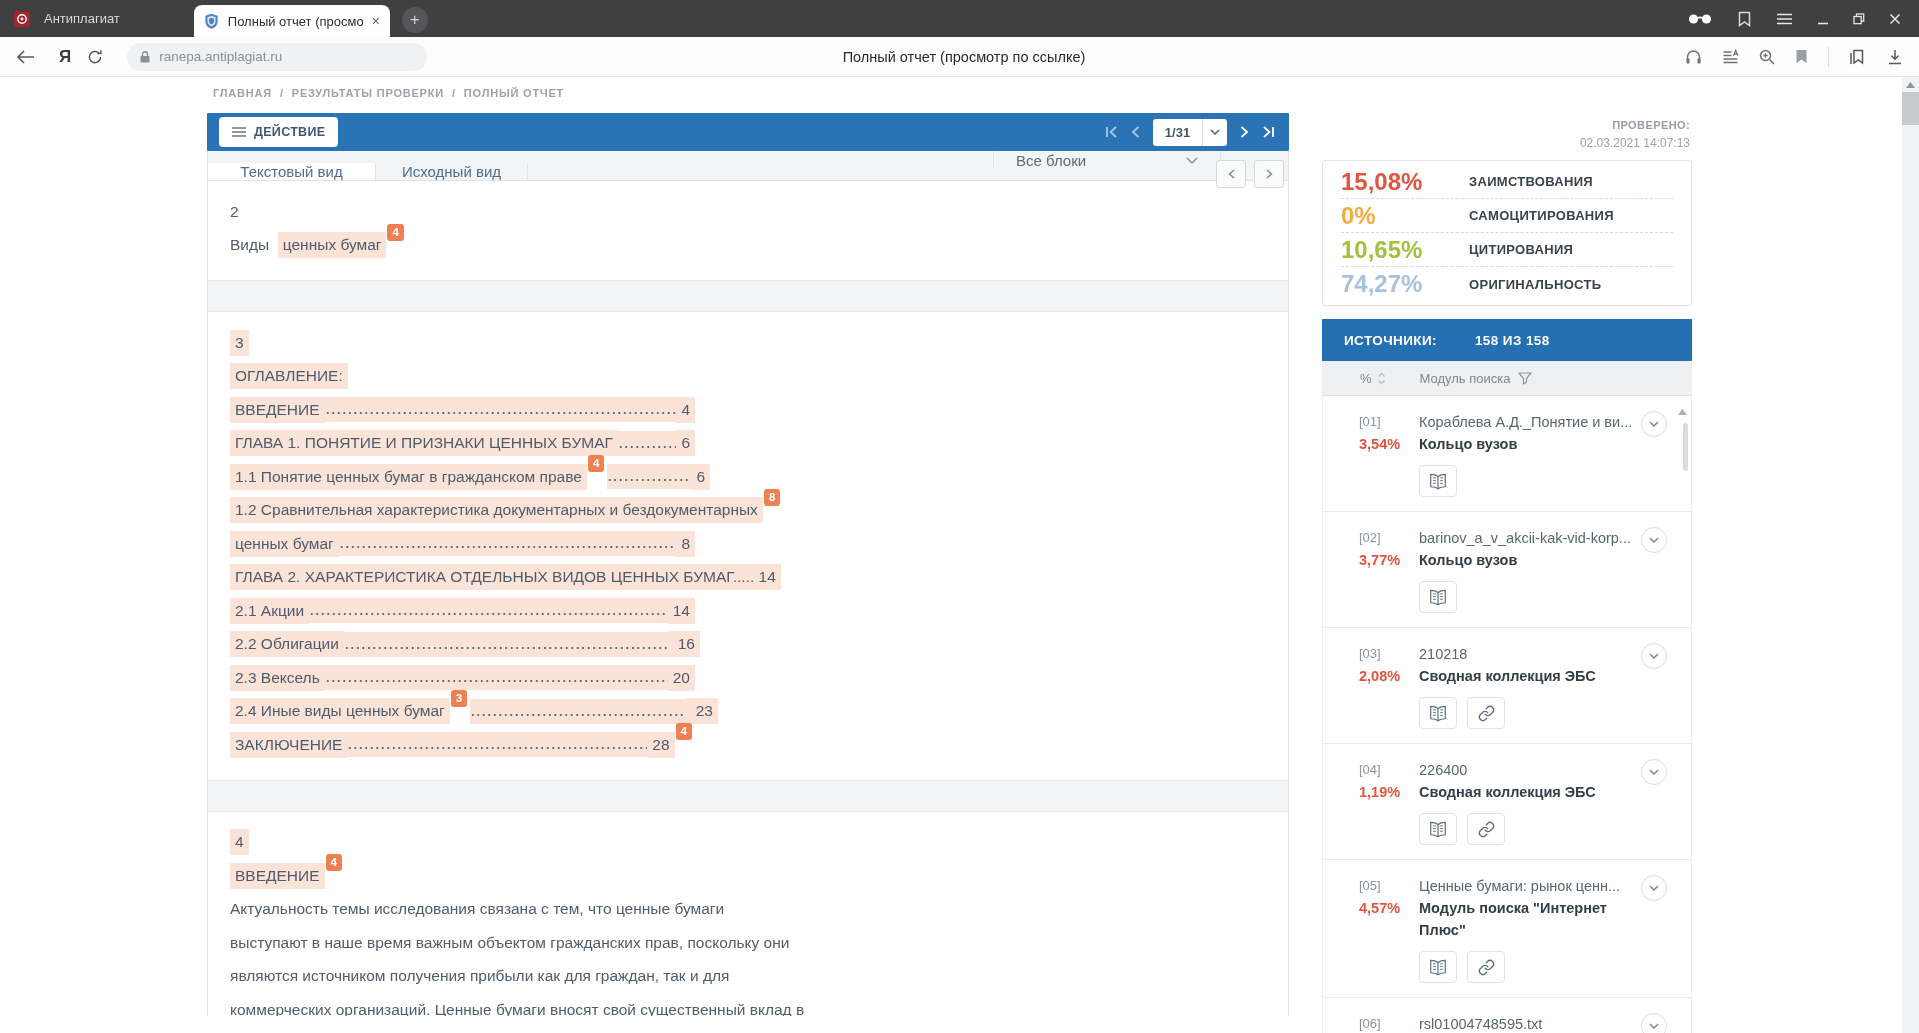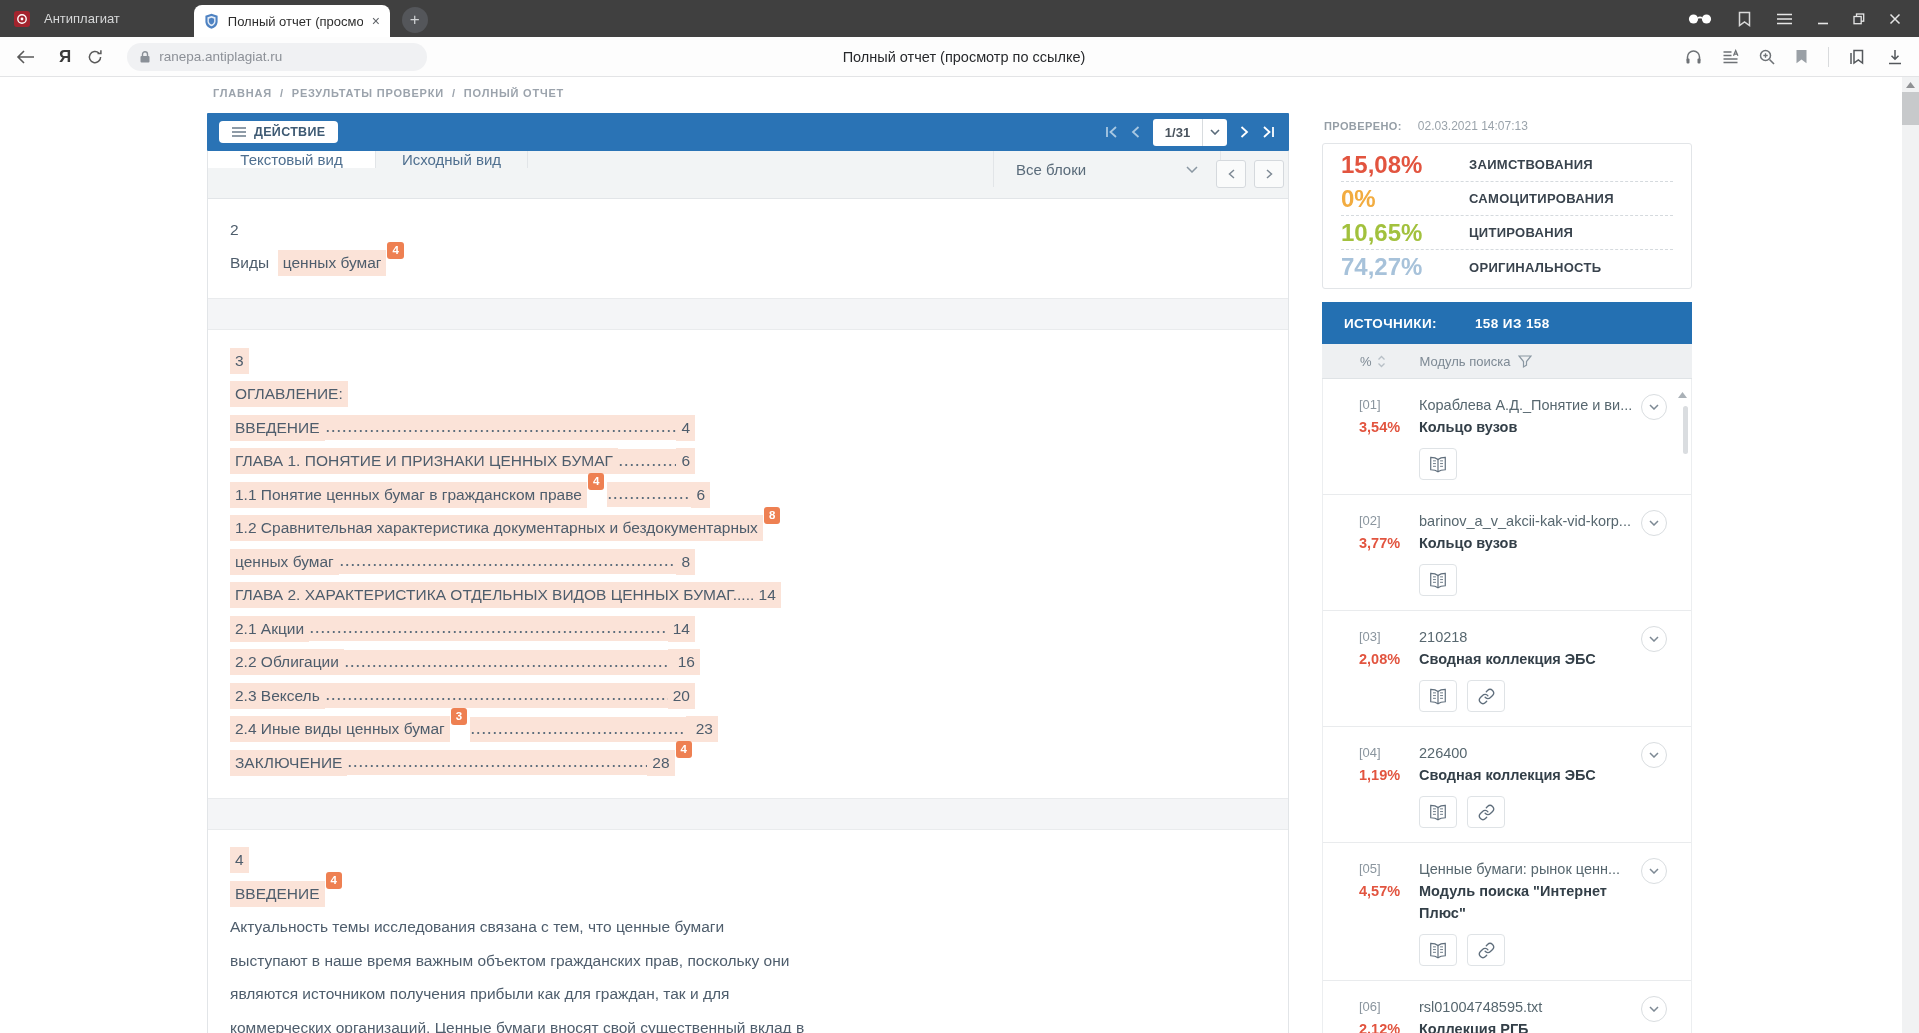--- a/index.html
+++ b/index.html
@@ -36,51 +36,51 @@
   .bc-item{cursor:pointer;}
 
   
   .b-scroll{position:absolute; right:0; top:77px; width:17px; height:956px; background:#f1f2f3;}
   .b-scroll .arr{margin:5px auto 4px;}
   .b-thumb{width:17px; height:33px; background:#c7c9cb;}
 
   
   .panel{position:absolute; left:207px; top:113px; width:1082px; height:920px;}
   .rpt-header{height:38px; background:var(--accent-blue); display:flex; align-items:center; position:relative; border-radius:1px;}
-  .action-btn{margin-left:12px; background:#fff; border:none; border-radius:4px; height:22px; padding:0 13px; display:flex; align-items:center; gap:8px; font-weight:bold; font-size:12.5px; color:#3e5a73; letter-spacing:.3px; cursor:pointer;}
+  .action-btn{margin-left:12px; background:#fff; border:none; border-radius:4px; height:30px; padding:0 13px; display:flex; align-items:center; gap:8px; font-weight:bold; font-size:12.5px; color:#3e5a73; letter-spacing:.3px; cursor:pointer;}
   .rpt-title{position:absolute; left:0; right:0; text-align:center; color:#fff; font-weight:bold; font-size:15px; pointer-events:none;}
   .pager{margin-left:auto; display:flex; align-items:center; gap:13px; padding-right:14px;}
   .pager .pg-btn{cursor:pointer;}
   .page-box{width:74px; height:27px; background:#ffffff; border-radius:3px; display:flex; align-items:center; overflow:hidden;}
   .page-box .val{flex:1; text-align:center; font-size:13px; color:#4a545e; font-weight:bold;}
   .page-box .sep{width:1px; height:27px; background:#d8dcdf;}
   .page-box .dd{width:24px; display:flex; justify-content:center;}
 
-  .viewtabs{height:48px; background:#f2f4f5; border:1px solid #e2e5e8; border-top:none; display:flex; align-items:flex-start; position:relative;}
+  .viewtabs{height:30px; background:#f2f4f5; border:1px solid #e2e5e8; border-top:none; display:flex; align-items:flex-end; position:relative;}
   .vtab{display:flex; align-items:center; justify-content:center; font-size:15px; color:#4f6f8f; border-right:1px solid #e2e5e8; cursor:pointer;}
   .vtab.active{background:#fff; width:168px;}
   .vtab.idle{width:152px;}
   .blocks-select{position:absolute; left:785px; top:0; bottom:11px; width:228px; border-left:1px solid #e2e5e8; border-right:1px solid #e2e5e8; display:flex; align-items:center; padding:0 22px; justify-content:space-between; font-size:15px; color:#5a6b7a; cursor:pointer;}
   .mini-nav{position:absolute; right:4px; top:9px; display:flex; gap:8px;}
   .mini-btn{width:30px; height:28px; background:#fafbfb; border:1px solid #d5d9dd; border-radius:3px; display:flex; align-items:center; justify-content:center; cursor:pointer;}
 
   .doc-area{background:#f4f5f7; border-left:1px solid #e2e5e8; border-right:1px solid #e2e5e8; height:835px; overflow:hidden;}
   .page-block{background:#fff; border-bottom:1px solid #e9ebed; padding:14px 0 18px 22px; margin-bottom:30px;}
   .page-block + .page-block{border-top:1px solid #e9ebed;}
   .doc-line{height:33.5px; display:flex; align-items:center; font-size:15.5px; color:var(--doc-text); white-space:pre;}
   .hl-text{background:var(--hl); padding:4px 5px;}
   .leader{flex:1; height:25px; align-self:center;
     background-color:var(--hl);
     background-image:radial-gradient(circle,#5d6d7c 1.05px,transparent 1.45px);
     background-size:5.5px 4px; background-repeat:repeat-x; background-position:left calc(100% - 7px);}
   .badge{position:relative; top:-13px; background:var(--badge); color:#fff; font-size:11.5px; font-weight:bold; border-radius:3px; padding:2px 5px; margin:0 3px 0 1px; line-height:1.1; cursor:pointer;}
 
   
   .sidebar{position:absolute; left:1322px; top:113px; width:370px;}
-  .checked-row{display:flex; align-items:center; gap:16px; padding:6px 2px 0;}
+  .checked-row{display:flex; align-items:flex-end; gap:5px; padding:6px 2px 0;flex-direction:column;}
   .checked-label{font-size:11px; font-weight:bold; color:#959ea6; letter-spacing:.4px;}
   .checked-val{font-size:12px; color:#9aa3ab;}
   .stats-card{margin-top:10px; background:#fff; border:1px solid var(--card-border); border-radius:3px; padding:4px 18px;}
   .stat-row{height:34px; display:flex; align-items:center;}
   .stat-row:not(:last-child){border-bottom:1px dashed #d5dade;}
   .stat-val{width:128px; font-size:24px; font-weight:bold;}
   .stat-label{font-size:13px; font-weight:bold; color:#39434d; letter-spacing:.3px;}
 
   .sources-panel{margin-top:13px; position:relative;}
   .src-bar{height:42px; background:var(--sources-bar); display:flex; align-items:center; color:#fff; font-weight:bold; font-size:13.5px; letter-spacing:.4px; padding-left:22px;}

